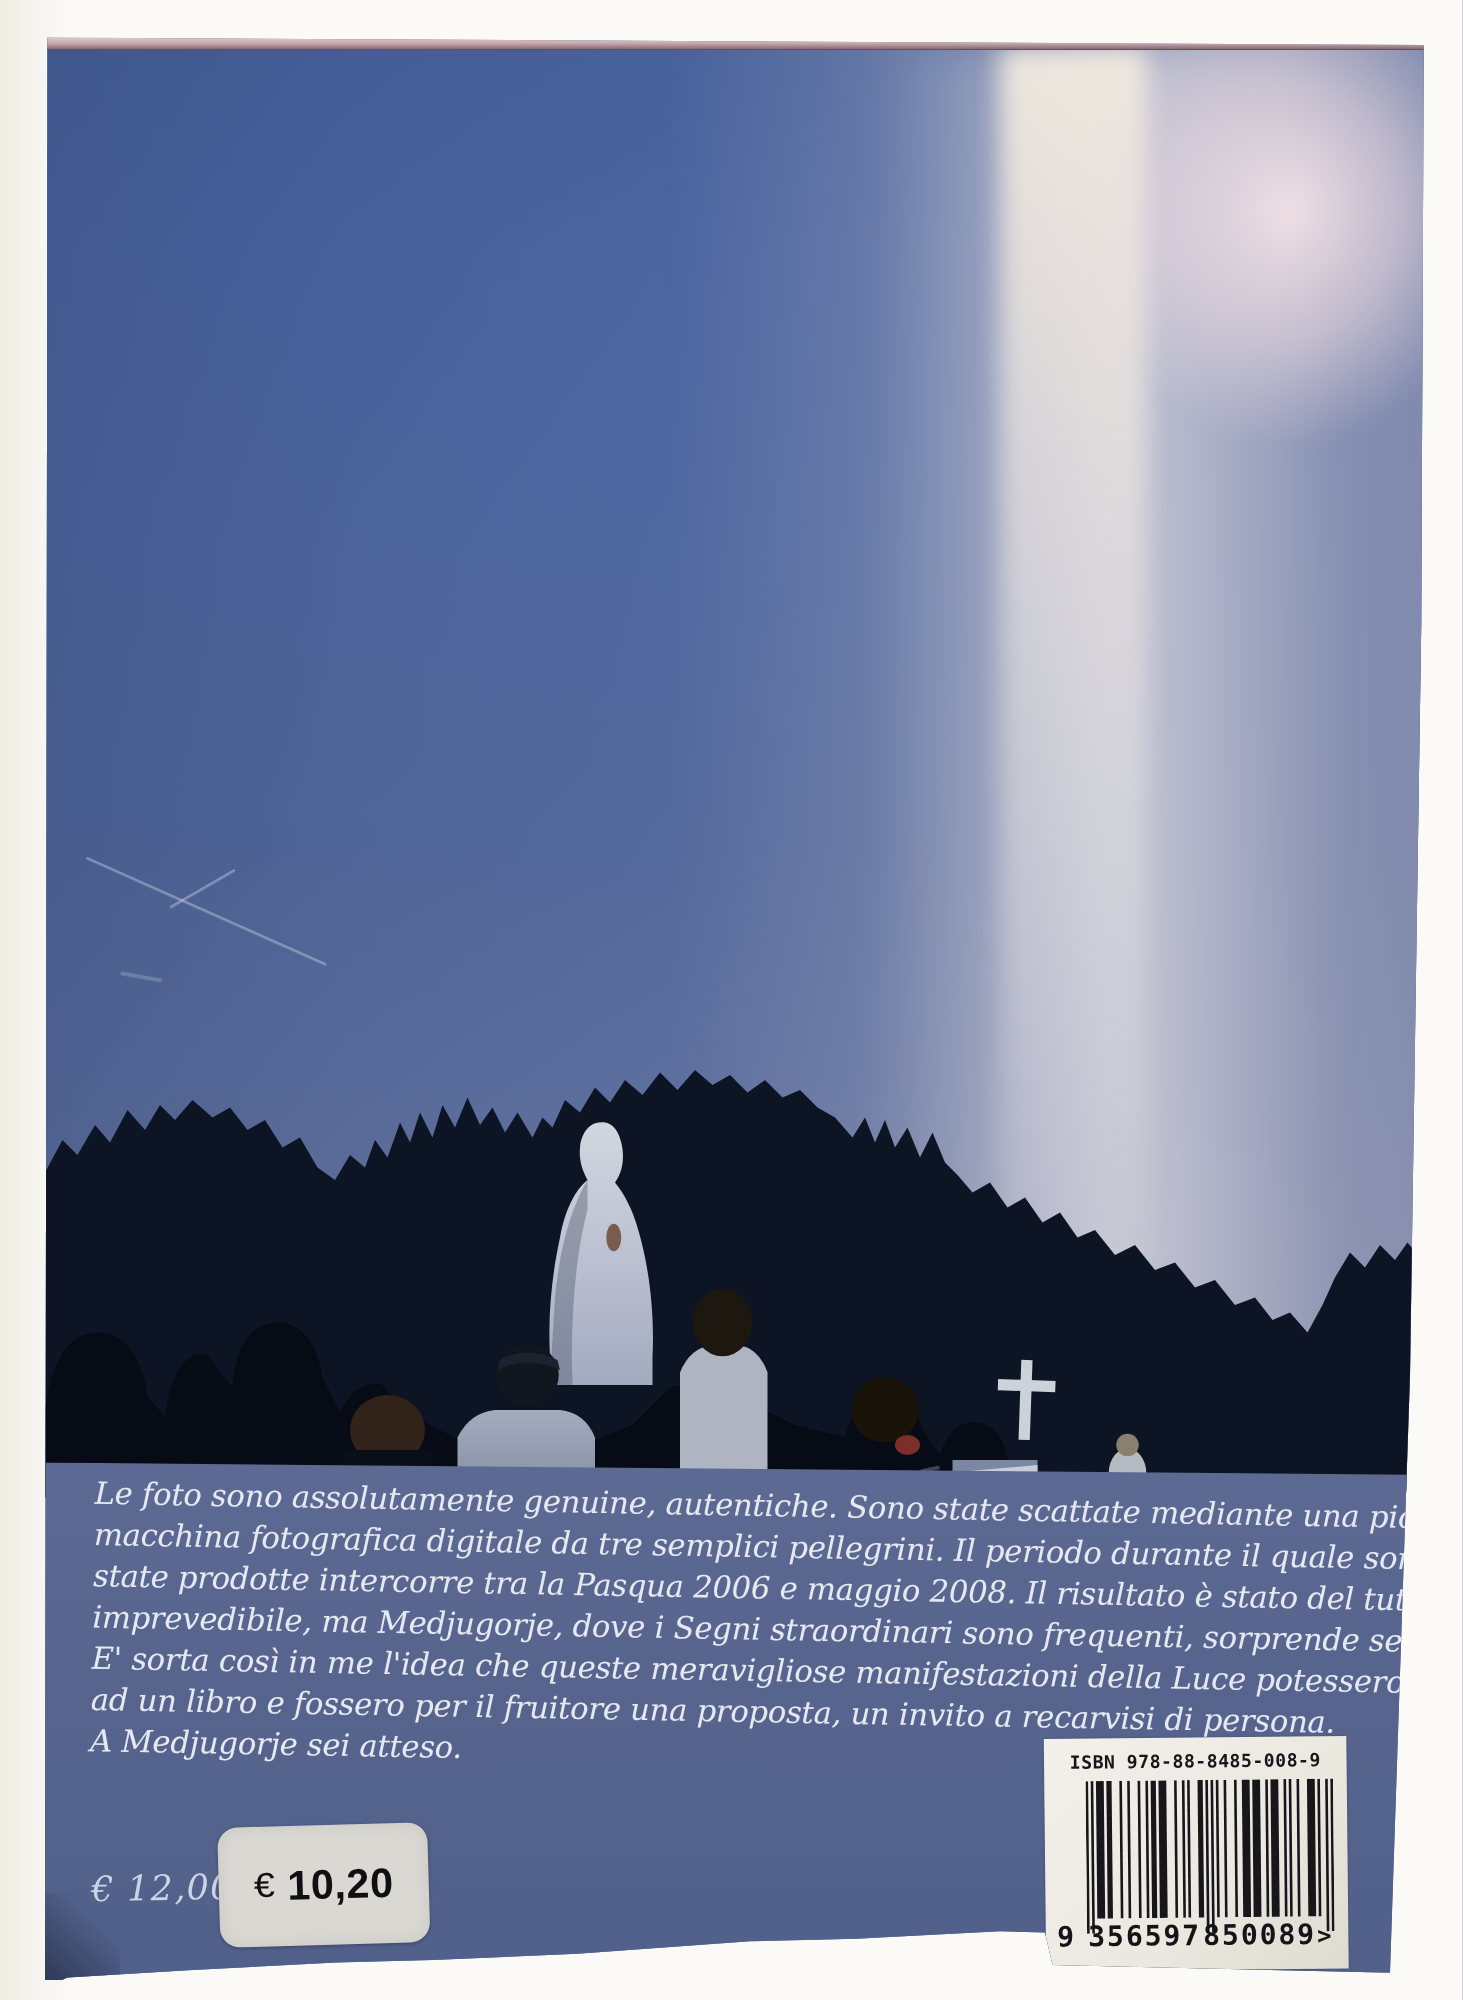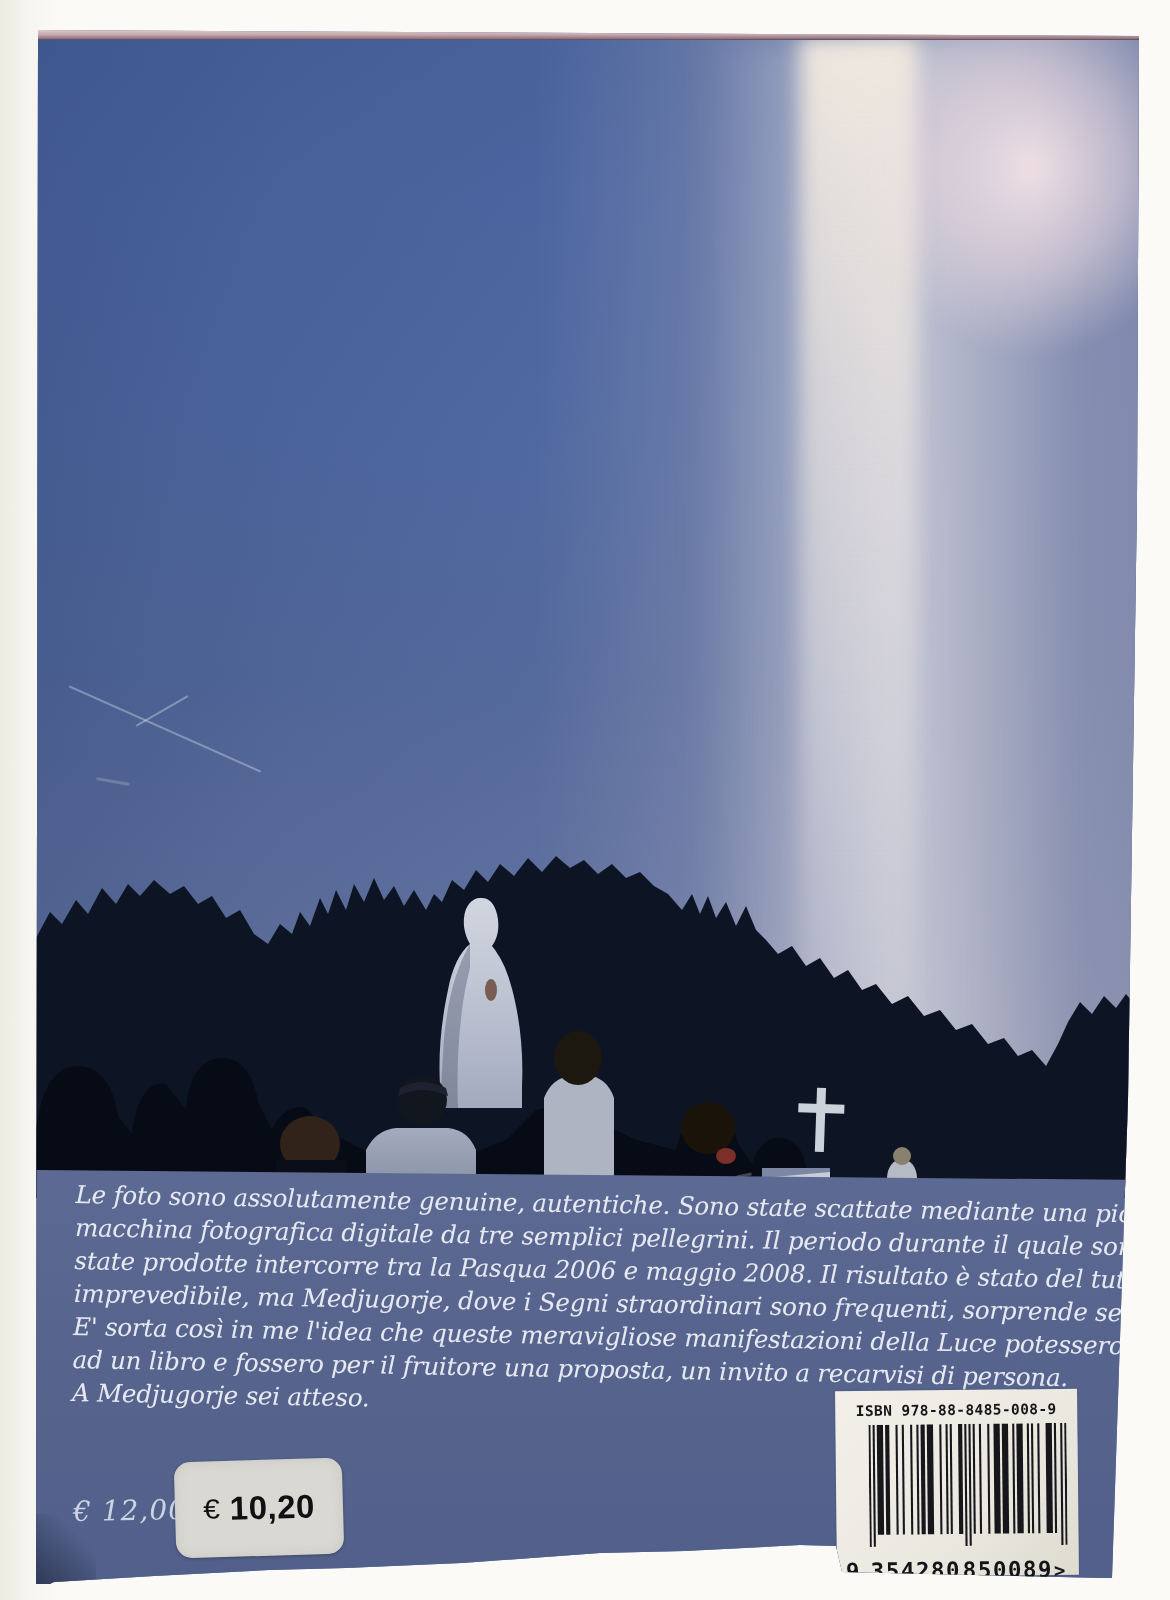--- a/index.html
+++ b/index.html
@@ -75,21 +75,21 @@
     transform:rotate(-.6deg);box-shadow:0 0 2px rgba(20,20,30,.3);
     padding-top:12px;box-sizing:border-box;}
   .isbn-line{text-align:center;font-family:"DejaVu Sans Mono", monospace;
     font-weight:700;font-size:14.5px;letter-spacing:.4px;color:#16161b;}
   .bars-wrap{width:198px;margin:6px auto 0 auto;padding-left:22px;}
   .digits{display:flex;width:224px;margin:-16px auto 0 auto;
     font-family:"DejaVu Sans Mono", monospace;font-weight:700;font-size:22.5px;color:#131318;
     align-items:baseline;}
   .digits .d-first{width:24px;}
   .digits .d-g1{width:92px;text-align:center;letter-spacing:1.5px;}
-  .digits .d-g2{width:92px;text-align:center;letter-spacing:1.5px;margin-top:21px;}
+  .digits .d-g2{width:92px;text-align:center;letter-spacing:1.5px;}
   .digits .d-end{width:16px;font-size:19px;}
 </style>
 </head>
 <body>
 
 <div class="page">
   <div class="book">
 
     <div class="photo">
       <div class="beam-halo"></div>
@@ -219,21 +219,21 @@
             <rect x="162.57" y="0" width="2.08" height="110" fill="#16161b"></rect>
             <rect x="168.82" y="0" width="2.08" height="110" fill="#16161b"></rect>
             <rect x="177.16" y="0" width="6.25" height="110" fill="#16161b"></rect>
             <rect x="185.49" y="0" width="2.08" height="110" fill="#16161b"></rect>
             <rect x="191.75" y="0" width="2.08" height="122" fill="#16161b"></rect>
             <rect x="195.92" y="0" width="2.08" height="122" fill="#16161b"></rect>
           </svg>
       </div>
       <div class="digits">
         <span class="d-first">9</span>
-        <span class="d-g1">354280</span>
+        <span class="d-g1">356597</span>
         <span class="d-g2">850089</span>
         <span class="d-end">&gt;</span>
       </div>
     </div>
 
     <div class="top-edge"></div>
   </div>
 </div>
 
 </body></html>

